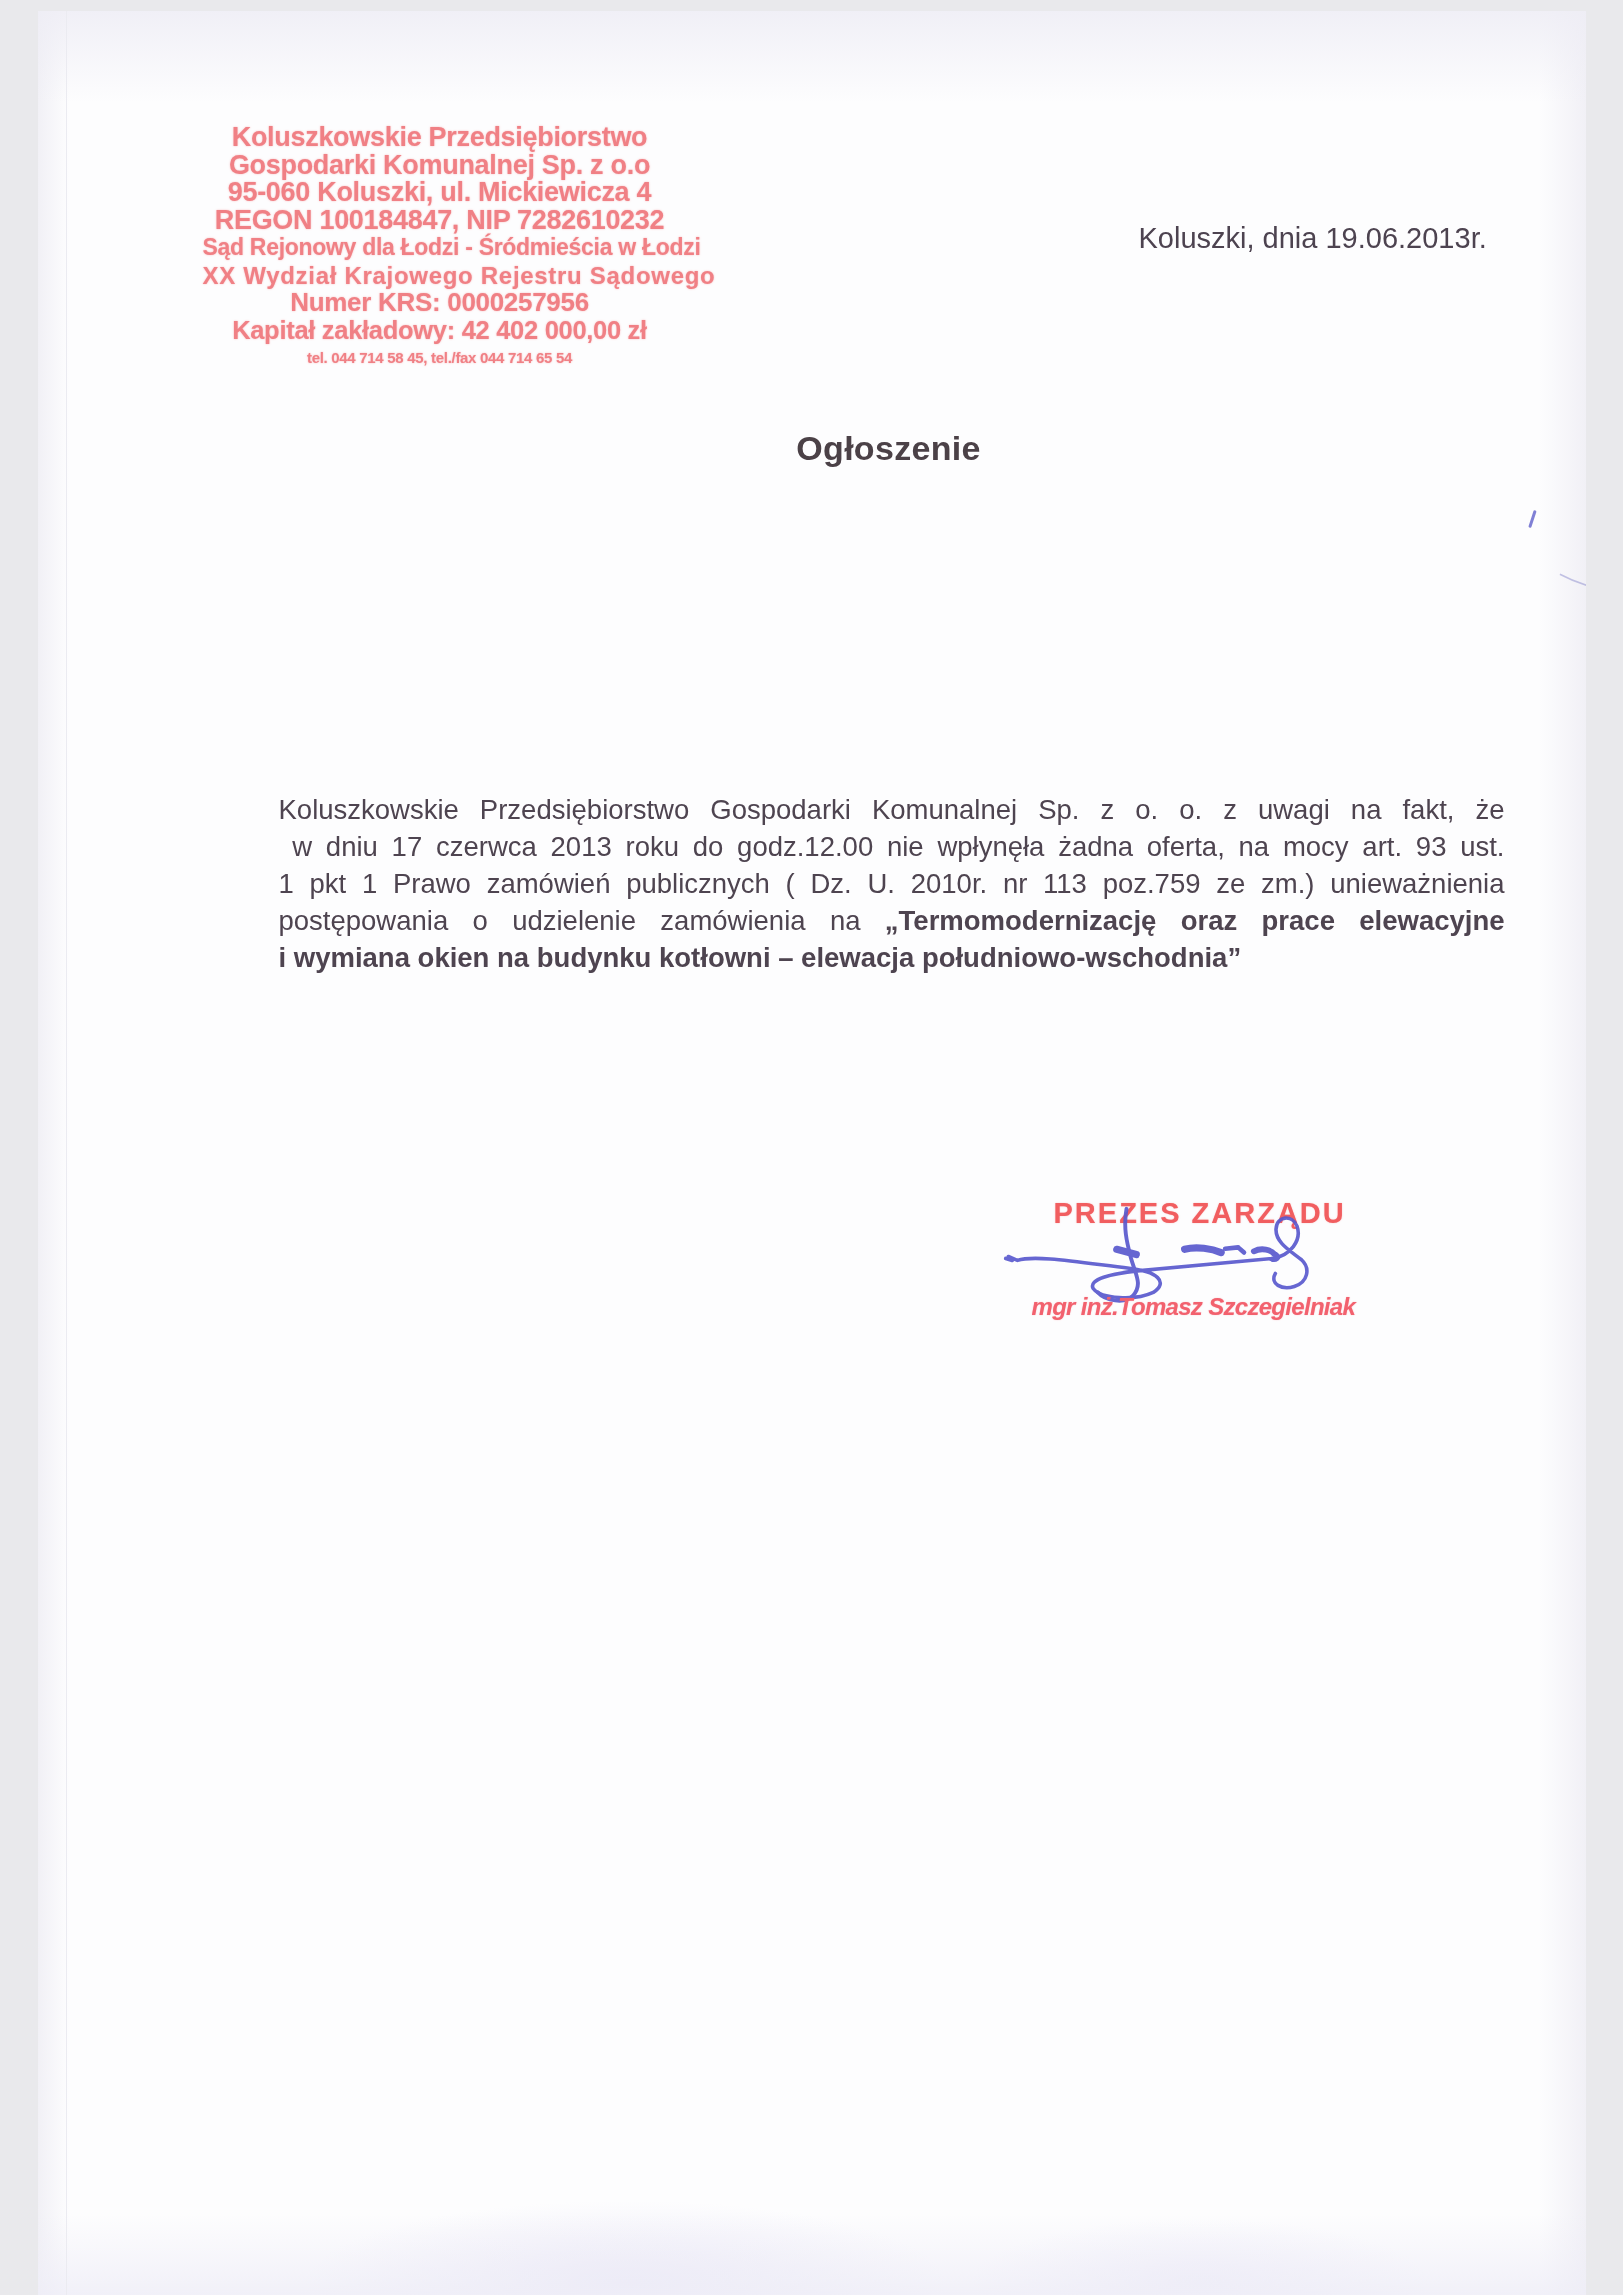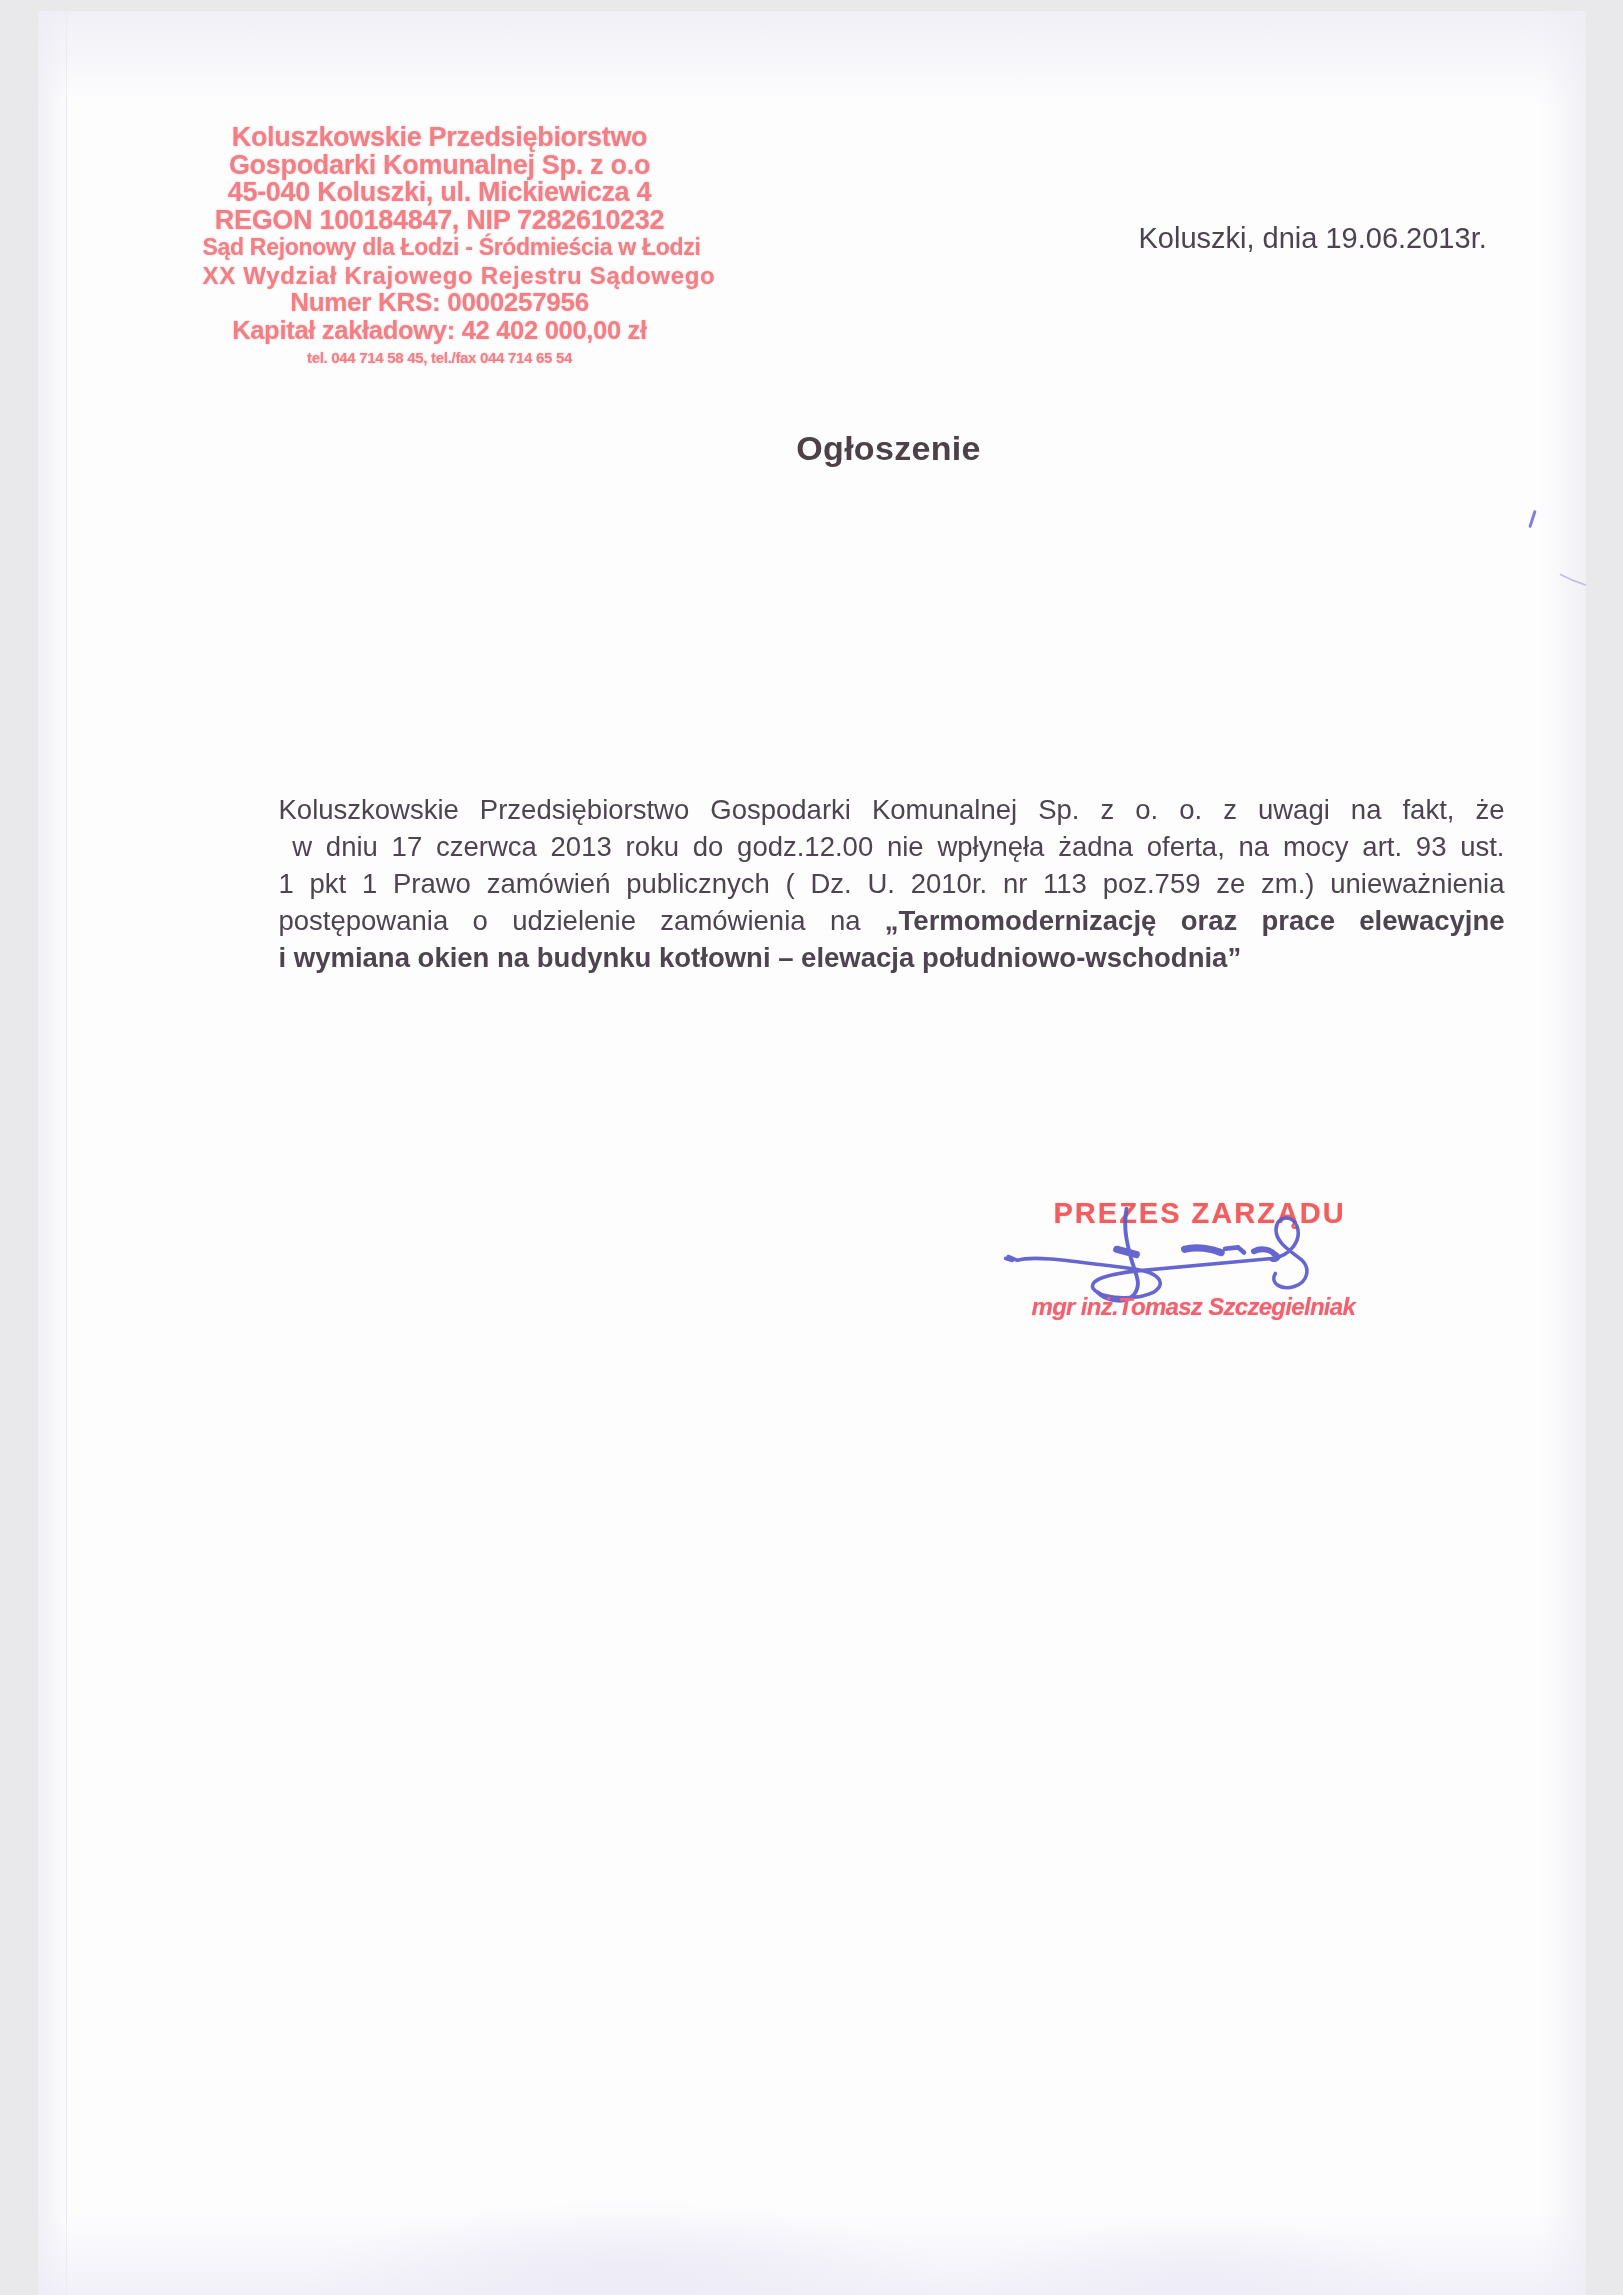--- a/index.html
+++ b/index.html
@@ -94,21 +94,21 @@
 </head>
 <body>
 
 <div class="page">
 
   <div class="fold-line"></div>
 
   <div class="letterhead">
       <div class="stamp-line">Koluszkowskie Przedsiębiorstwo</div>
       <div class="stamp-line">Gospodarki Komunalnej Sp. z o.o</div>
-      <div class="stamp-line">45-040 Koluszki, ul. Mickiewicza 4</div>
+      <div class="stamp-line">95-060 Koluszki, ul. Mickiewicza 4</div>
       <div class="stamp-line">REGON 100184847, NIP 7282610232</div>
       <div class="stamp-line">Sąd Rejonowy dla Łodzi - Śródmieścia w Łodzi</div>
       <div class="stamp-line">XX Wydział Krajowego Rejestru Sądowego</div>
       <div class="stamp-line">Numer KRS: 0000257956</div>
       <div class="stamp-line">Kapitał zakładowy: 42 402 000,00 zł</div>
       <div class="stamp-line">tel. 044 714 58 45, tel./fax 044 714 65 54</div>
     </div>
 
   <div class="date-line">Koluszki, dnia 19.06.2013r.</div>
 

